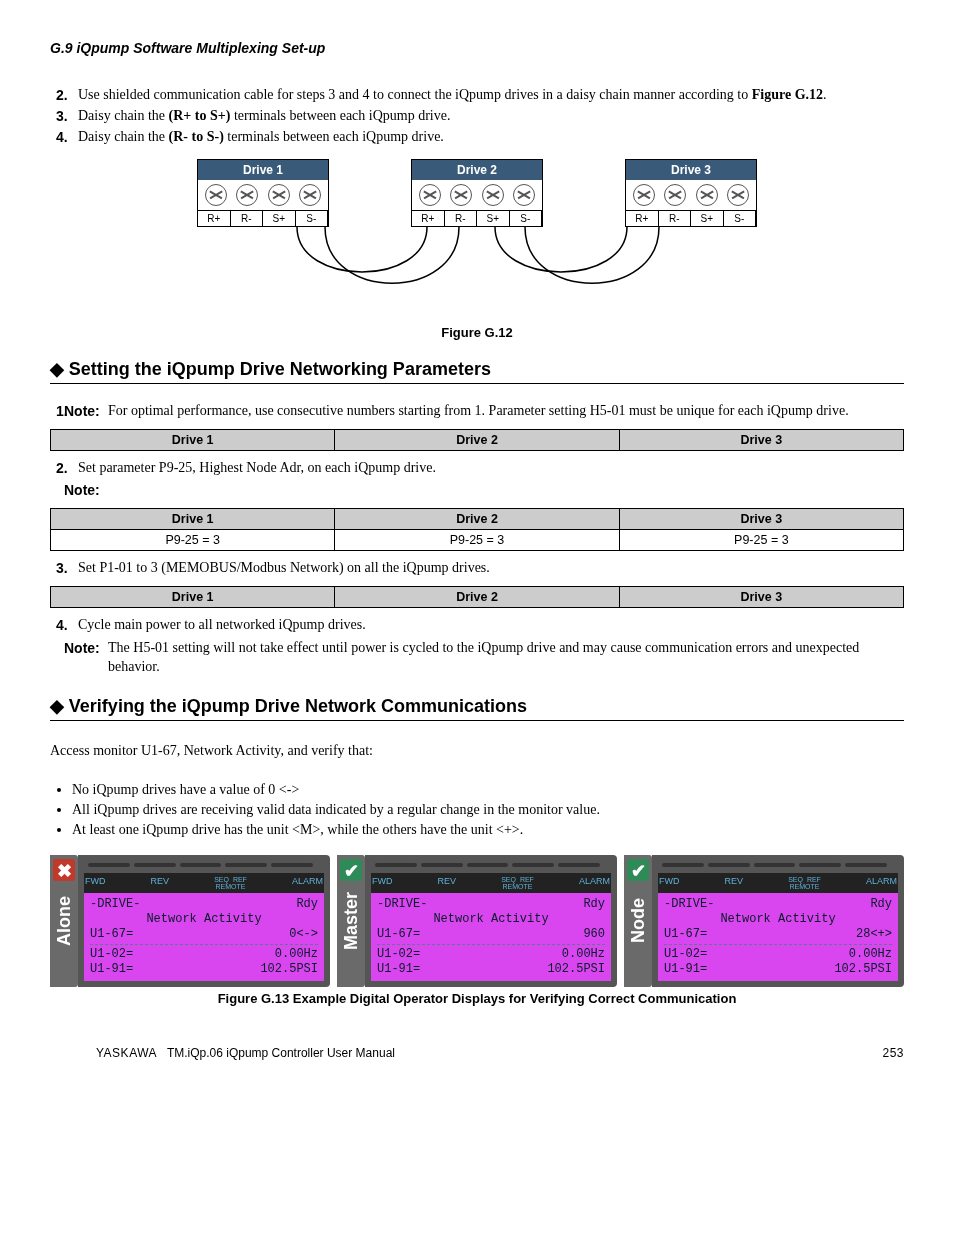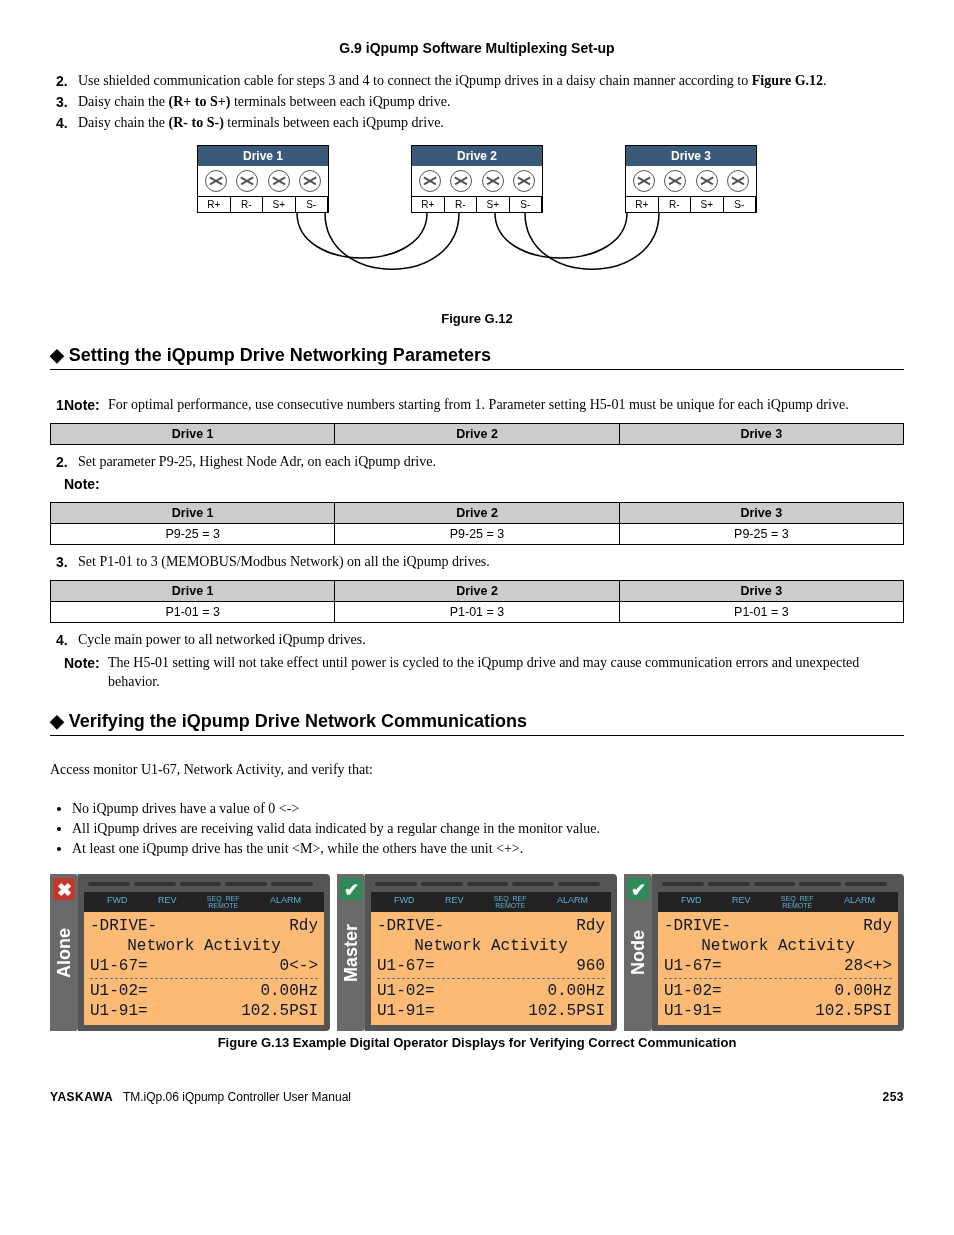--- a/index.html
+++ b/index.html
@@ -6,24 +6,25 @@
     font-family: "Times New Roman", Times, serif;
     font-size: 14px;
     color: #000;
     margin: 0;
     padding: 40px 50px 30px 50px;
     width: 854px;
     box-sizing: content-box;
   }
   .sans { font-family: Arial, Helvetica, sans-serif; }
   .header-right {
-    text-align: center;
+    text-align: left;
     font-weight: bold;
     font-size: 14px;
-    margin-bottom: 16px;
+    margin-bottom: 30px;
+    font-style: italic;
   }
   ol.steps {
     list-style: none;
     padding-left: 28px;
     margin: 4px 0;
   }
   ol.steps > li {
     position: relative;
     margin: 2px 0;
     line-height: 1.35;
@@ -50,21 +51,21 @@
     font-family: Arial, Helvetica, sans-serif;
     font-size: 13px;
     margin: 8px 0 14px 0;
   }
   h2.section {
     font-family: Arial, Helvetica, sans-serif;
     font-weight: bold;
     font-size: 18px;
     border-bottom: 1.5px solid #000;
     padding-bottom: 3px;
-    margin: 18px 0 26px 0;
+    margin: 18px 0 18px 0;
   }
   h2.section::before {
     content: "◆ ";
     font-size: 18px;
   }
   table.param {
     border-collapse: collapse;
     width: 100%;
     margin: 8px 0;
     font-family: Arial, Helvetica, sans-serif;
@@ -171,42 +172,42 @@
     height: 8px;
     display: flex; gap: 4px; align-items: center; padding: 0 4px 4px 4px;
   }
   .op-bar span {
     display:inline-block; width: 18%; height: 4px; background:#333; border-radius:2px;
   }
   .op-status {
     background: #222; color: #5fb0d8;
     font-size: 9px;
     display: flex; justify-content: space-between;
-    padding: 3px 23px;
+    padding: 3px 1px;
     font-family: Arial, Helvetica, sans-serif;
   }
   .op-status .sub { font-size: 7px; line-height: 7px; text-align:center;}
   .lcd {
-    background: #fdba74;
+    background: #d946ef;
     color: #0a1a2a;
     padding: 4px 6px;
-    font-size: 16px;
+    font-size: 12px;
     line-height: 1.25;
   }
   .lcd .row { display: flex; justify-content: space-between; white-space: pre; }
   .lcd hr {
     border: none; border-top: 1px dashed #5a7a8a; margin: 2px 0;
   }
   .footer {
     margin-top: 40px;
     display: flex; justify-content: space-between;
     font-family: Arial, Helvetica, sans-serif;
     font-size: 12px;
   }
-  .footer .brand { font-weight: bold; letter-spacing: 0.5px;}
+  .footer .brand { font-weight: normal; letter-spacing: 0.5px; margin-left: 46px;}
 </style>
 </head>
 <body>
 
 <div class="header-right sans">G.9  iQpump Software Multiplexing Set-up</div>
 
 <ol class="steps">
     <li><span class="num">2.</span><span>Use shielded communication cable for steps 3 and 4 to connect the iQpump drives in a daisy chain manner according to </span><b>Figure G.12</b><span>.</span></li>
     <li><span class="num">3.</span><span>Daisy chain the </span><b>(R+ to S+)</b><span> terminals between each iQpump drive.</span></li>
     <li><span class="num">4.</span><span>Daisy chain the </span><b>(R- to S-)</b><span> terminals between each iQpump drive.</span></li>
@@ -330,25 +331,20 @@
   </li>
 </ol>
 
 <table class="param">
   <tbody>
       <tr>
     <th>Drive 1</th>
     <th>Drive 2</th>
     <th>Drive 3</th>
   </tr>
-  <tr>
-    <td>P1-01 = 3</td>
-    <td>P1-01 = 3</td>
-    <td>P1-01 = 3</td>
-  </tr>
 </tbody>
   </table>
 
 <ol class="steps">
   <li>
     <span class="num">4.</span>
     <span>Cycle main power to all networked iQpump drives.</span>
   </li>
 </ol>
 <div class="note-row">

